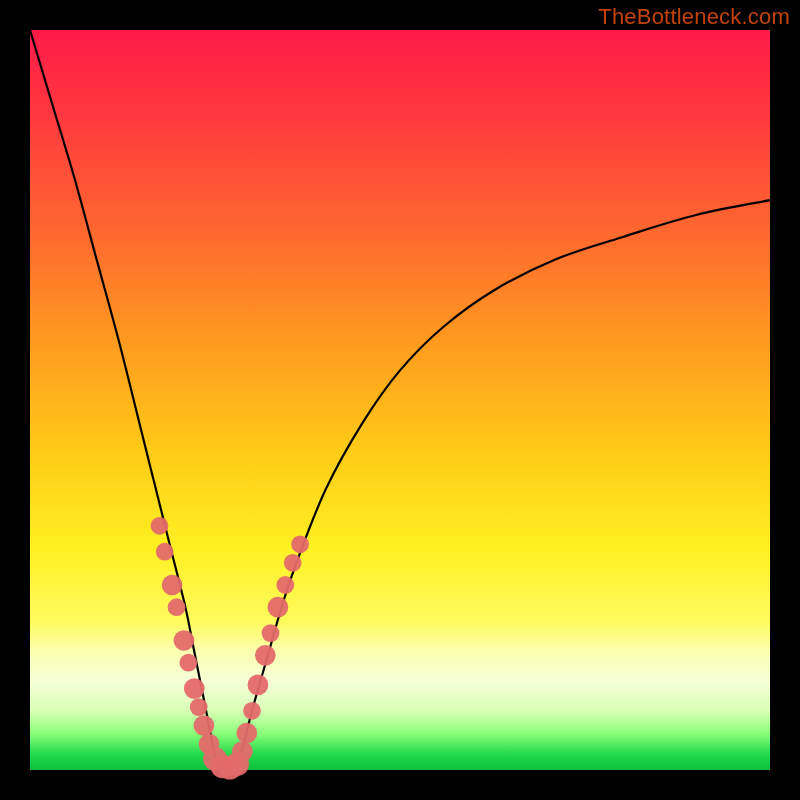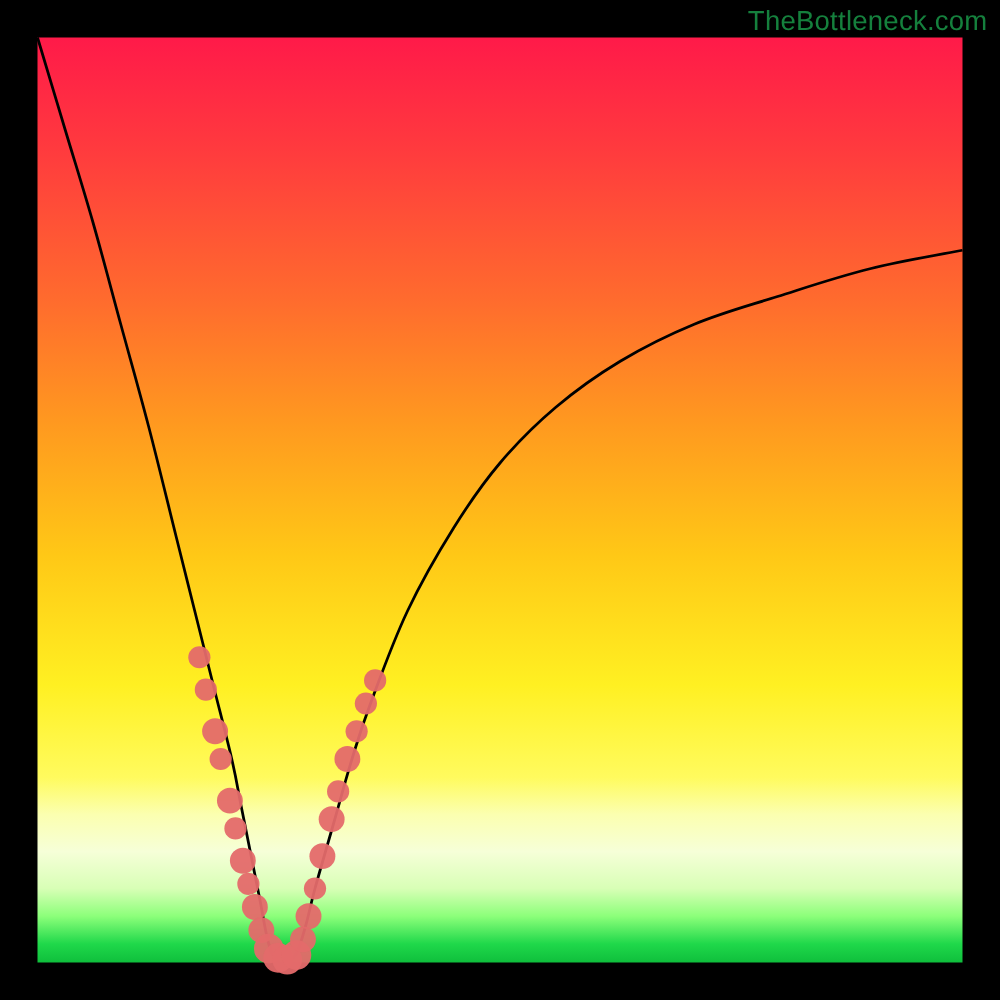--- a/index.html
+++ b/index.html
@@ -40,21 +40,21 @@
       #d8ffb6 92%,
       #8cff7a 95%,
       #1fd84a 98%,
       #0fbf3c 100%
     );
   }
   .watermark {
     position: absolute;
     top: 4px;
     right: 10px;
-    color: #15803d;
+    color: #c2410c;
     font-size: 22px;
     letter-spacing: 0.2px;
     user-select: none;
   }
   svg.curve-layer {
     position: absolute;
     left: 0;
     top: 0;
     width: 740px;
     height: 740px;

